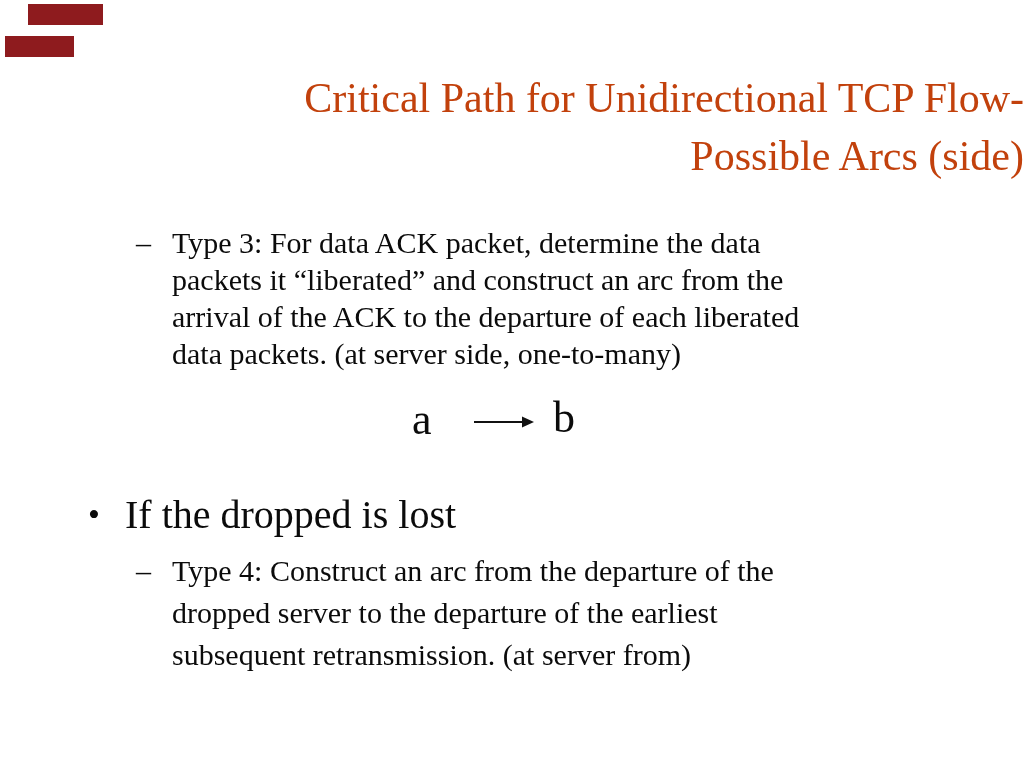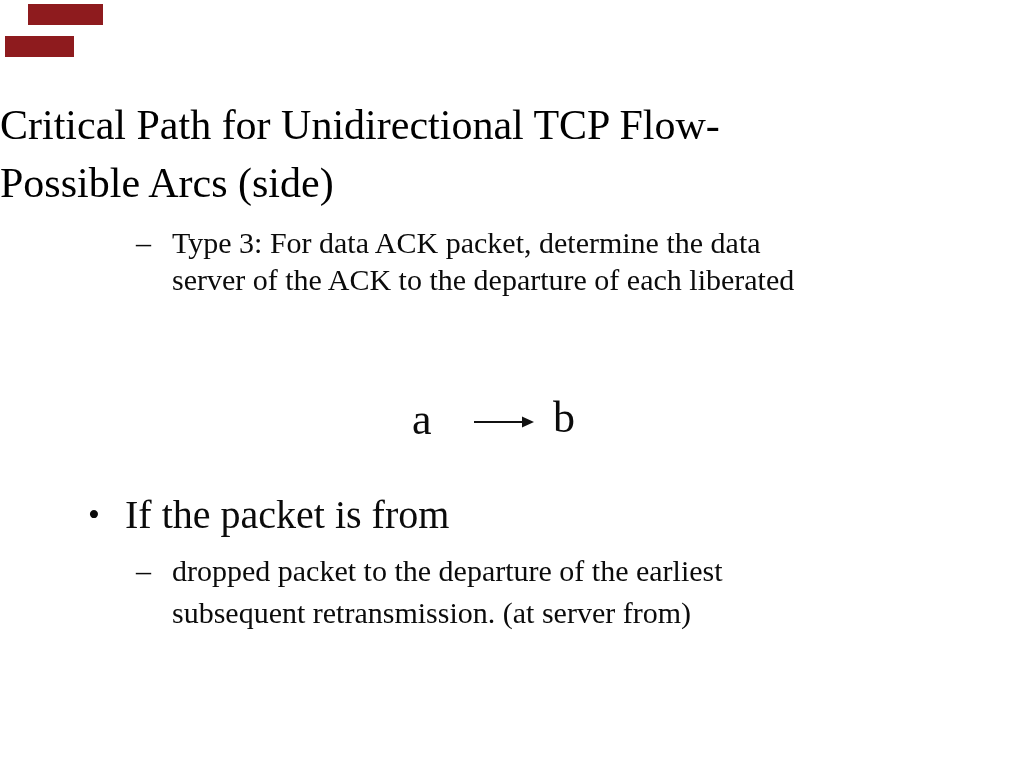--- a/index.html
+++ b/index.html
@@ -20,25 +20,25 @@
   
   .red-bar {
     position: absolute;
     display: block;
   }
   .red-bar.bar1 { left: 28px; top: 4px;  width: 75px; height: 21px; }
   .red-bar.bar2 { left: 5px;  top: 36px; width: 69px; height: 21px; }
 
   
   .slide-title {
-    left: 0; right: 0; top: 96px;
-    text-align: left;
+    left: 0; right: 0; top: 69px;
+    text-align: right;
     font-size: 42px;
     line-height: 58px;
-    color: #000000;
+    color: #c2410c;
   }
   .slide-title .tline { white-space: nowrap; }
 
   
   .dash-block {
     display: flex;
     align-items: flex-start;
   }
   .dash-block .marker {
     flex: 0 0 36px;
@@ -89,37 +89,40 @@
 
 <div class="abs slide-title">
   <div class="tline">Critical Path for Unidirectional TCP Flow-</div>
   <div class="tline">Possible Arcs (side)</div>
 </div>
 
 <div class="abs dash-block type3-block">
   <div class="marker">–</div>
   <div class="lines">
     <div class="bline">Type 3: For data ACK packet, determine the data</div>
-    <div class="bline">server of the ACK to the departure of each liberated</div>
+    <div class="bline">packets it “liberated” and construct an arc from the</div>
+    <div class="bline">arrival of the ACK to the departure of each liberated</div>
+    <div class="bline">data packets. (at server side, one-to-many)</div>
   </div>
 </div>
 
 <span class="abs node-label node-a">a</span>
 <span class="abs arrow-wrap">
   <svg width="60" height="18" viewBox="0 0 60 18" xmlns="http://www.w3.org/2000/svg">
     <line x1="0" y1="9" x2="49" y2="9" stroke="#111111" stroke-width="2"></line>
     <polygon points="48,3.5 60,9 48,14.5" fill="#111111"></polygon>
   </svg>
 </span>
 <span class="abs node-label node-b">b</span>
 
 <div class="abs bullet-row">
   <div class="dot">•</div>
-  <div>If the packet is from</div>
+  <div>If the dropped is lost</div>
 </div>
 
 <div class="abs dash-block type4-block">
   <div class="marker">–</div>
   <div class="lines">
-    <div class="bline">dropped packet to the departure of the earliest</div>
+    <div class="bline">Type 4: Construct an arc from the departure of the</div>
+    <div class="bline">dropped server to the departure of the earliest</div>
     <div class="bline">subsequent retransmission. (at server from)</div>
   </div>
 </div>
 
 </body></html>

